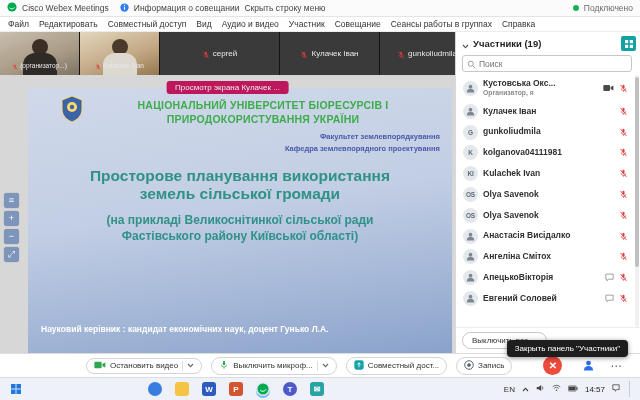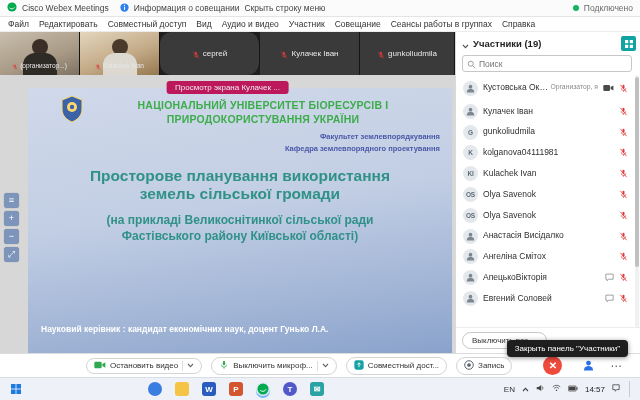--- a/index.html
+++ b/index.html
@@ -53,21 +53,21 @@
   .p-header { height:20px; display:flex; align-items:center; gap:4px; padding:3px 4px 0 6px; flex-shrink:0; }
   .p-title { flex:1; font-size:9.5px; font-weight:bold; color:#1f1f1f; white-space:nowrap; }
   .p-layout-btn { width:15px; height:15px; background:#0fa3a3; border-radius:2px; display:flex; align-items:center; justify-content:center; cursor:pointer; flex-shrink:0; }
   .p-search { height:17px; margin:3px 8px 3px 6px; border:1px solid #c7c7c7; border-radius:3px; display:flex; align-items:center; gap:3px; padding:0 4px; flex-shrink:0; background:#fff; }
   .p-search input { flex:1; border:0; outline:0; font-size:8.5px; color:#333; min-width:0; background:transparent; font-family:"Liberation Sans",sans-serif; }
   .p-list { flex:1; overflow:hidden; position:relative; }
   .p-row { display:flex; align-items:center; height:20.8px; padding:0 12px 0 7px; gap:5px; cursor:default; }
   .p-row.two { height:26px; }
   .p-avatar { width:15px; height:15px; border-radius:50%; background:#e4e8ec; display:flex; align-items:center; justify-content:center; flex-shrink:0; overflow:hidden; }
   .av-txt { font-size:6.5px; font-weight:bold; color:#5d6a75; letter-spacing:-.3px; }
-  .p-namewrap { flex:1; min-width:0; display:flex; flex-direction:row; line-height:1.15; }
+  .p-namewrap { flex:1; min-width:0; display:flex; flex-direction:column; line-height:1.15;font-weight:bold; }
   .p-name { font-size:8.5px; color:#2f2f2f; white-space:nowrap; overflow:hidden; text-overflow:ellipsis; }
   .p-sub { font-size:6.8px; color:#8b8b8b; white-space:nowrap; }
   .p-ic { flex-shrink:0; display:flex; align-items:center; }
   .p-scroll { position:absolute; right:1px; top:0; bottom:0; width:4px; background:#f1f1f1; border-radius:2px; }
   .p-thumb { position:absolute; right:0; top:2px; width:4px; height:190px; background:#c0c0c0; border-radius:2px; }
   .p-foot { height:26px; border-top:1px solid #ececec; display:flex; align-items:center; padding:0 6px; flex-shrink:0; }
   .mute-all { border:1px solid #c6c6c6; border-radius:11px; background:#fff; color:#333; font-size:8px; padding:3px 9px; cursor:pointer; font-family:"Liberation Sans",sans-serif; white-space:nowrap; }
   .tooltip { position:absolute; right:12px; top:340px; z-index:30; background:#1e1e1e; color:#fff; font-size:8px; padding:4px 8px; border-radius:4px; box-shadow:0 1px 5px rgba(0,0,0,.45); white-space:nowrap; }
 
   
@@ -151,21 +151,21 @@
       <div class="tile-label">
               <span><svg viewBox="0 0 16 16" width="6" height="6" style="flex-shrink:0">
                   <rect x="6.2" y="1.5" width="3.6" height="7" rx="1.8" fill="#e23b3b"></rect>
                   <path d="M4 7.5a4 4 0 0 0 8 0" fill="none" stroke="#e23b3b" stroke-width="1.2"></path>
                   <line x1="8" y1="11.5" x2="8" y2="14" stroke="#e23b3b" stroke-width="1.2"></line>
                   <line x1="2.5" y1="1.5" x2="13.5" y2="14.5" stroke="#e23b3b" stroke-width="1.5"></line>
                 </svg></span>
               <span class="nm">Kulachek Ivan</span>
             </div>
           </div>
-          <div class="tile name-tile" style="width: 100px; border-radius: 12px;">
+          <div class="tile name-tile" style="width: 120px;">
             <span><svg viewBox="0 0 16 16" width="8" height="8" style="flex-shrink:0">
                 <rect x="6.2" y="1.5" width="3.6" height="7" rx="1.8" fill="#e23b3b"></rect>
                 <path d="M4 7.5a4 4 0 0 0 8 0" fill="none" stroke="#e23b3b" stroke-width="1.2"></path>
                 <line x1="8" y1="11.5" x2="8" y2="14" stroke="#e23b3b" stroke-width="1.2"></line>
                 <line x1="2.5" y1="1.5" x2="13.5" y2="14.5" stroke="#e23b3b" stroke-width="1.5"></line>
               </svg></span>
             <span class="nm">сергей</span>
           </div>
           <div class="tile name-tile" style="width: 100px;">
             <span><svg viewBox="0 0 16 16" width="8" height="8" style="flex-shrink:0">

